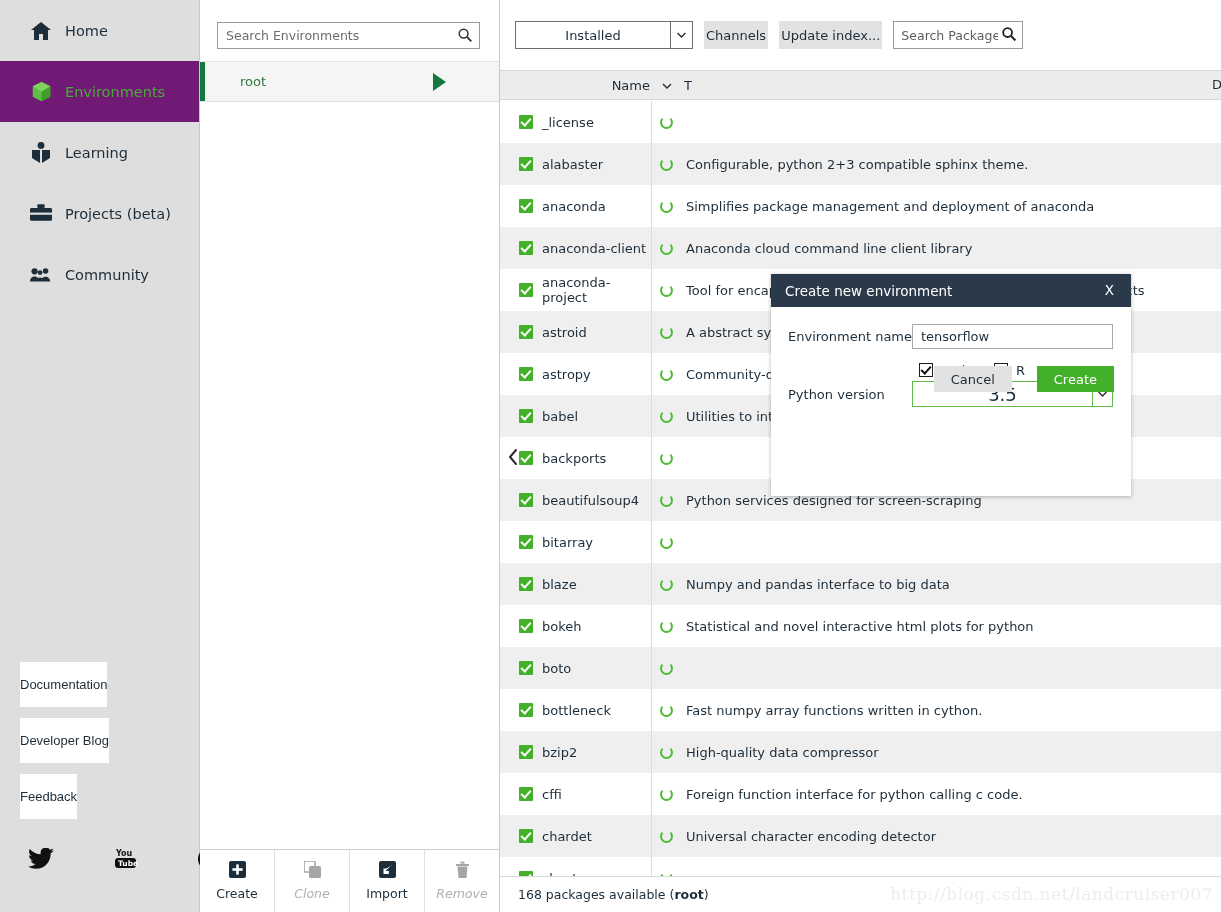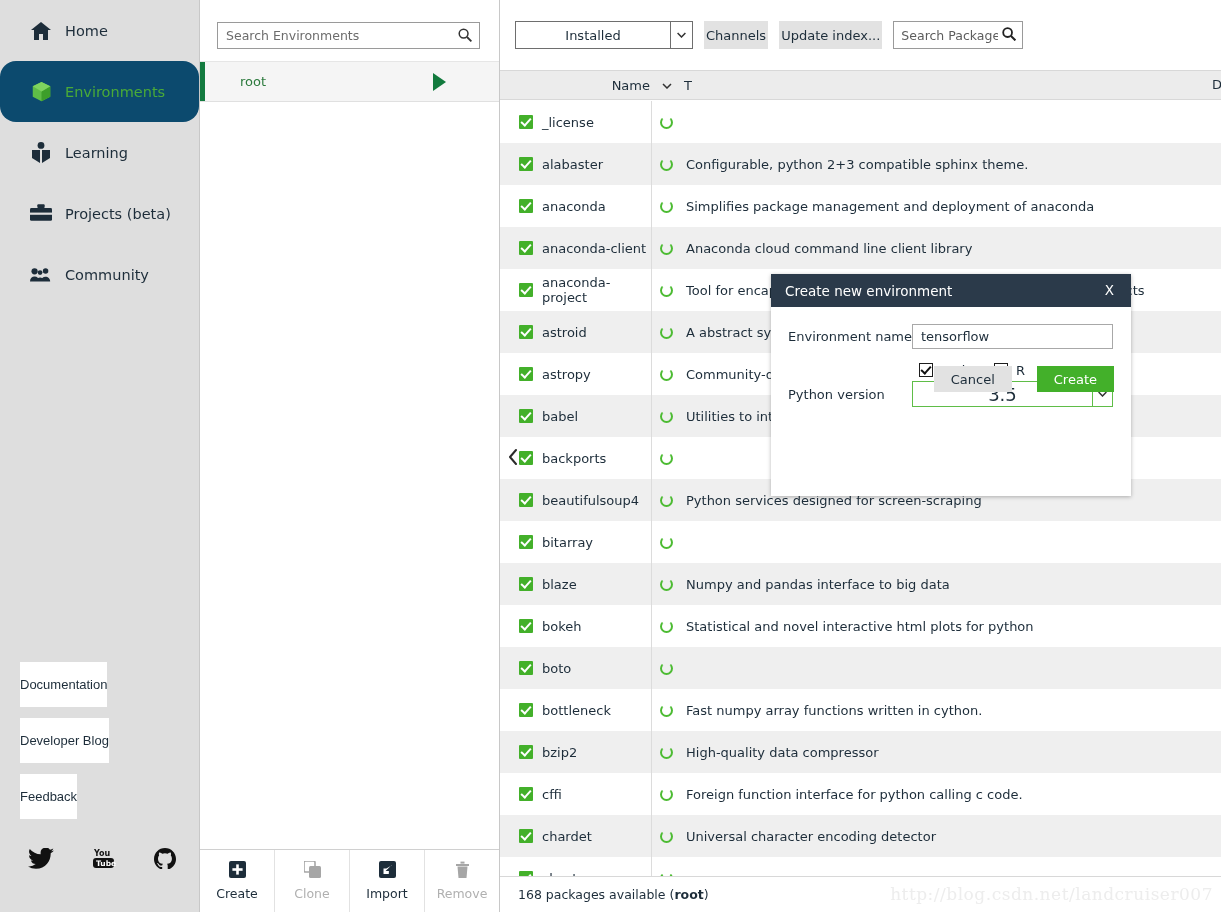--- a/index.html
+++ b/index.html
@@ -23,32 +23,32 @@
   }
   .nav-item {
     height: 61px;
     display: flex; align-items: center;
     padding-left: 30px;
     gap: 13px;
     cursor: pointer;
     font-size: 14.5px;
     color: #1d2d3a;
   }
-  .nav-item.active { background: #0c4a6e; color: #4aaa38; border-radius: 16px; }
+  .nav-item.active { background: #701a75; color: #4aaa38; }
   .nav-ico { width: 22px; height: 22px; display: inline-flex; align-items: center; justify-content: center; }
   .nav-ico svg { display: block; }
 
   .nav-buttons { position: absolute; left: 20px; top: 662px; width: 160px; }
   .nav-btn {
     height: 45px; background: #ffffff; color: #1d2d3a;
     display: flex; align-items: center; justify-content: center;
     font-size: 13px; margin-bottom: 11px; cursor: pointer;
     border: none;
   }
-  .social { position: absolute; left: 28px; top: 848px; width: 150px; display: flex; gap: 38px; align-items: center; }
+  .social { position: absolute; left: 28px; top: 848px; width: 150px; display: flex; gap: 60px; align-items: center; }
   .social span { cursor: pointer; display: inline-flex; }
 
   
   #envpanel {
     width: 300px; height: 912px; flex: 0 0 300px;
     background: #ffffff;
     border-right: 1px solid #c8c8c8;
     position: relative;
   }
   .env-search-wrap { padding: 22px 19px 0 17px; }
@@ -79,21 +79,21 @@
     position: absolute; left: 0; bottom: 0; width: 299px; height: 63px;
     border-top: 1px solid #d0d0d0; display: flex; background: #fff;
   }
   .env-act {
     flex: 1 1 0; display: flex; flex-direction: column;
     align-items: center; justify-content: center; gap: 5px;
     border-right: 1px solid #e2e2e2; cursor: pointer;
     font-size: 12.5px; color: #1d2d3a;
   }
   .env-act:last-child { border-right: 0; }
-  .env-act.disabled { color: #b0b0b0; cursor: default; }
+  .env-act.disabled { color: #b0b0b0; cursor: default; font-style: italic; }
 
   
   #collapse-handle {
     position: absolute; left: 505px; top: 445px;
     width: 14px; height: 24px; display: flex; align-items: center; justify-content: center;
     cursor: pointer; z-index: 6; color: #2b2b2b; font-size: 15px;
   }
 
   
   #pkgpanel { flex: 1 1 auto; height: 912px; position: relative; background: #fff; }

